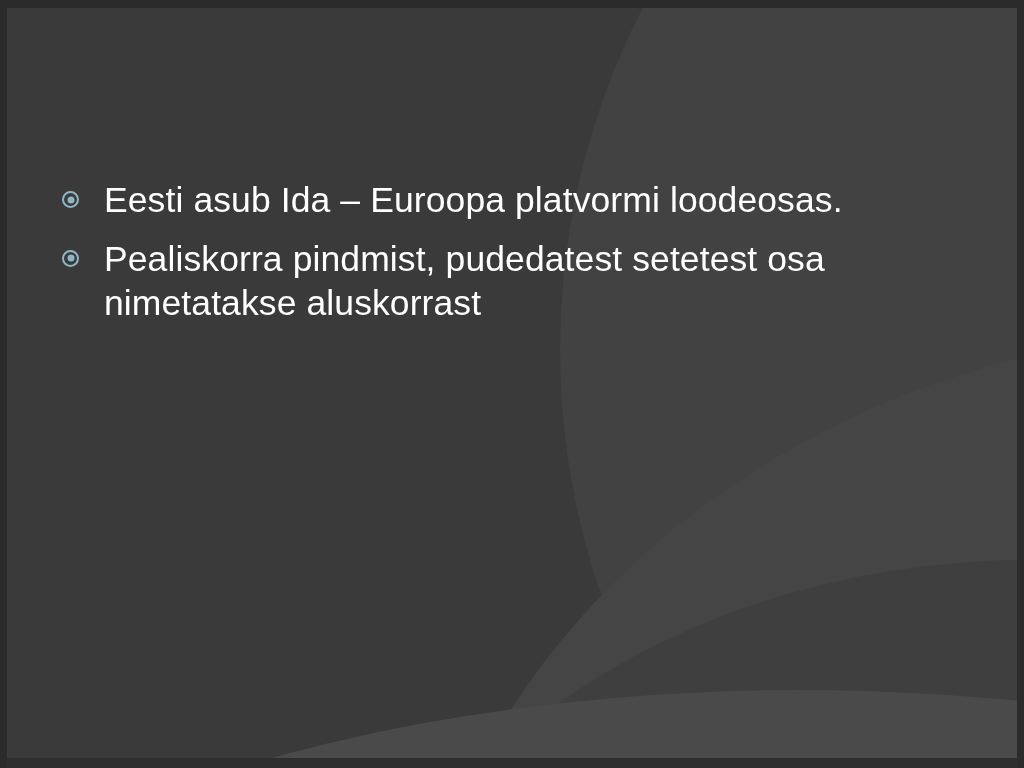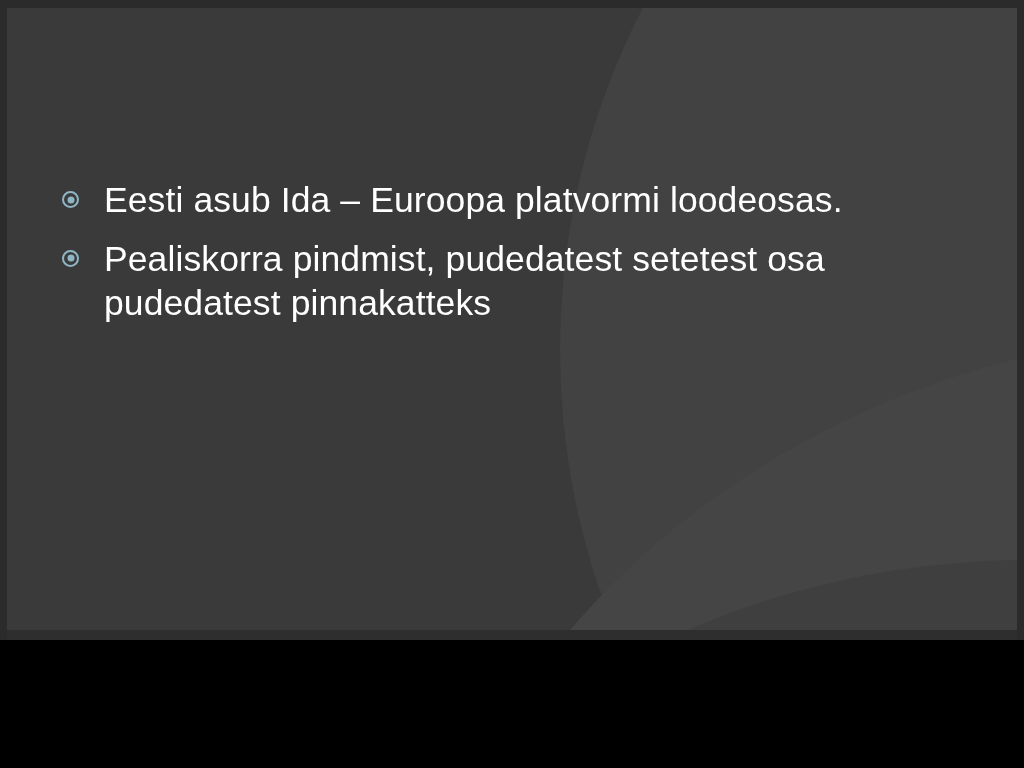--- a/index.html
+++ b/index.html
@@ -3,21 +3,21 @@
 <meta charset="utf-8">
 <style>
   html, body {
     margin: 0;
     padding: 0;
     background: #000;
   }
   #slide {
     position: relative;
     width: 1024px;
-    height: 640px;
+    height: 768px;
     overflow: hidden;
     background: #a16207;
     font-family: "Liberation Sans", sans-serif;
   }
   
   .bg-base {
     position: absolute;
     inset: 0;
     background: #3a3a3a;
   }
@@ -150,17 +150,17 @@
         <span class="bullet-glyph"></span>
       </span>
       <span class="bullet-text">Eesti asub Ida – Euroopa platvormi loodeosas.</span>
     </div>
 
 
     <div class="bullet-row">
       <span class="bullet-mark">
         <span class="bullet-glyph"></span>
       </span>
-      <span class="bullet-text">Pealiskorra pindmist, pudedatest setetest osa pudedatest pinnakatteks</span>
+      <span class="bullet-text">Pealiskorra pindmist, pudedatest setetest osa nimetatakse aluskorrast</span>
     </div>
 
   </div>
 </div>
 
 </body></html>

